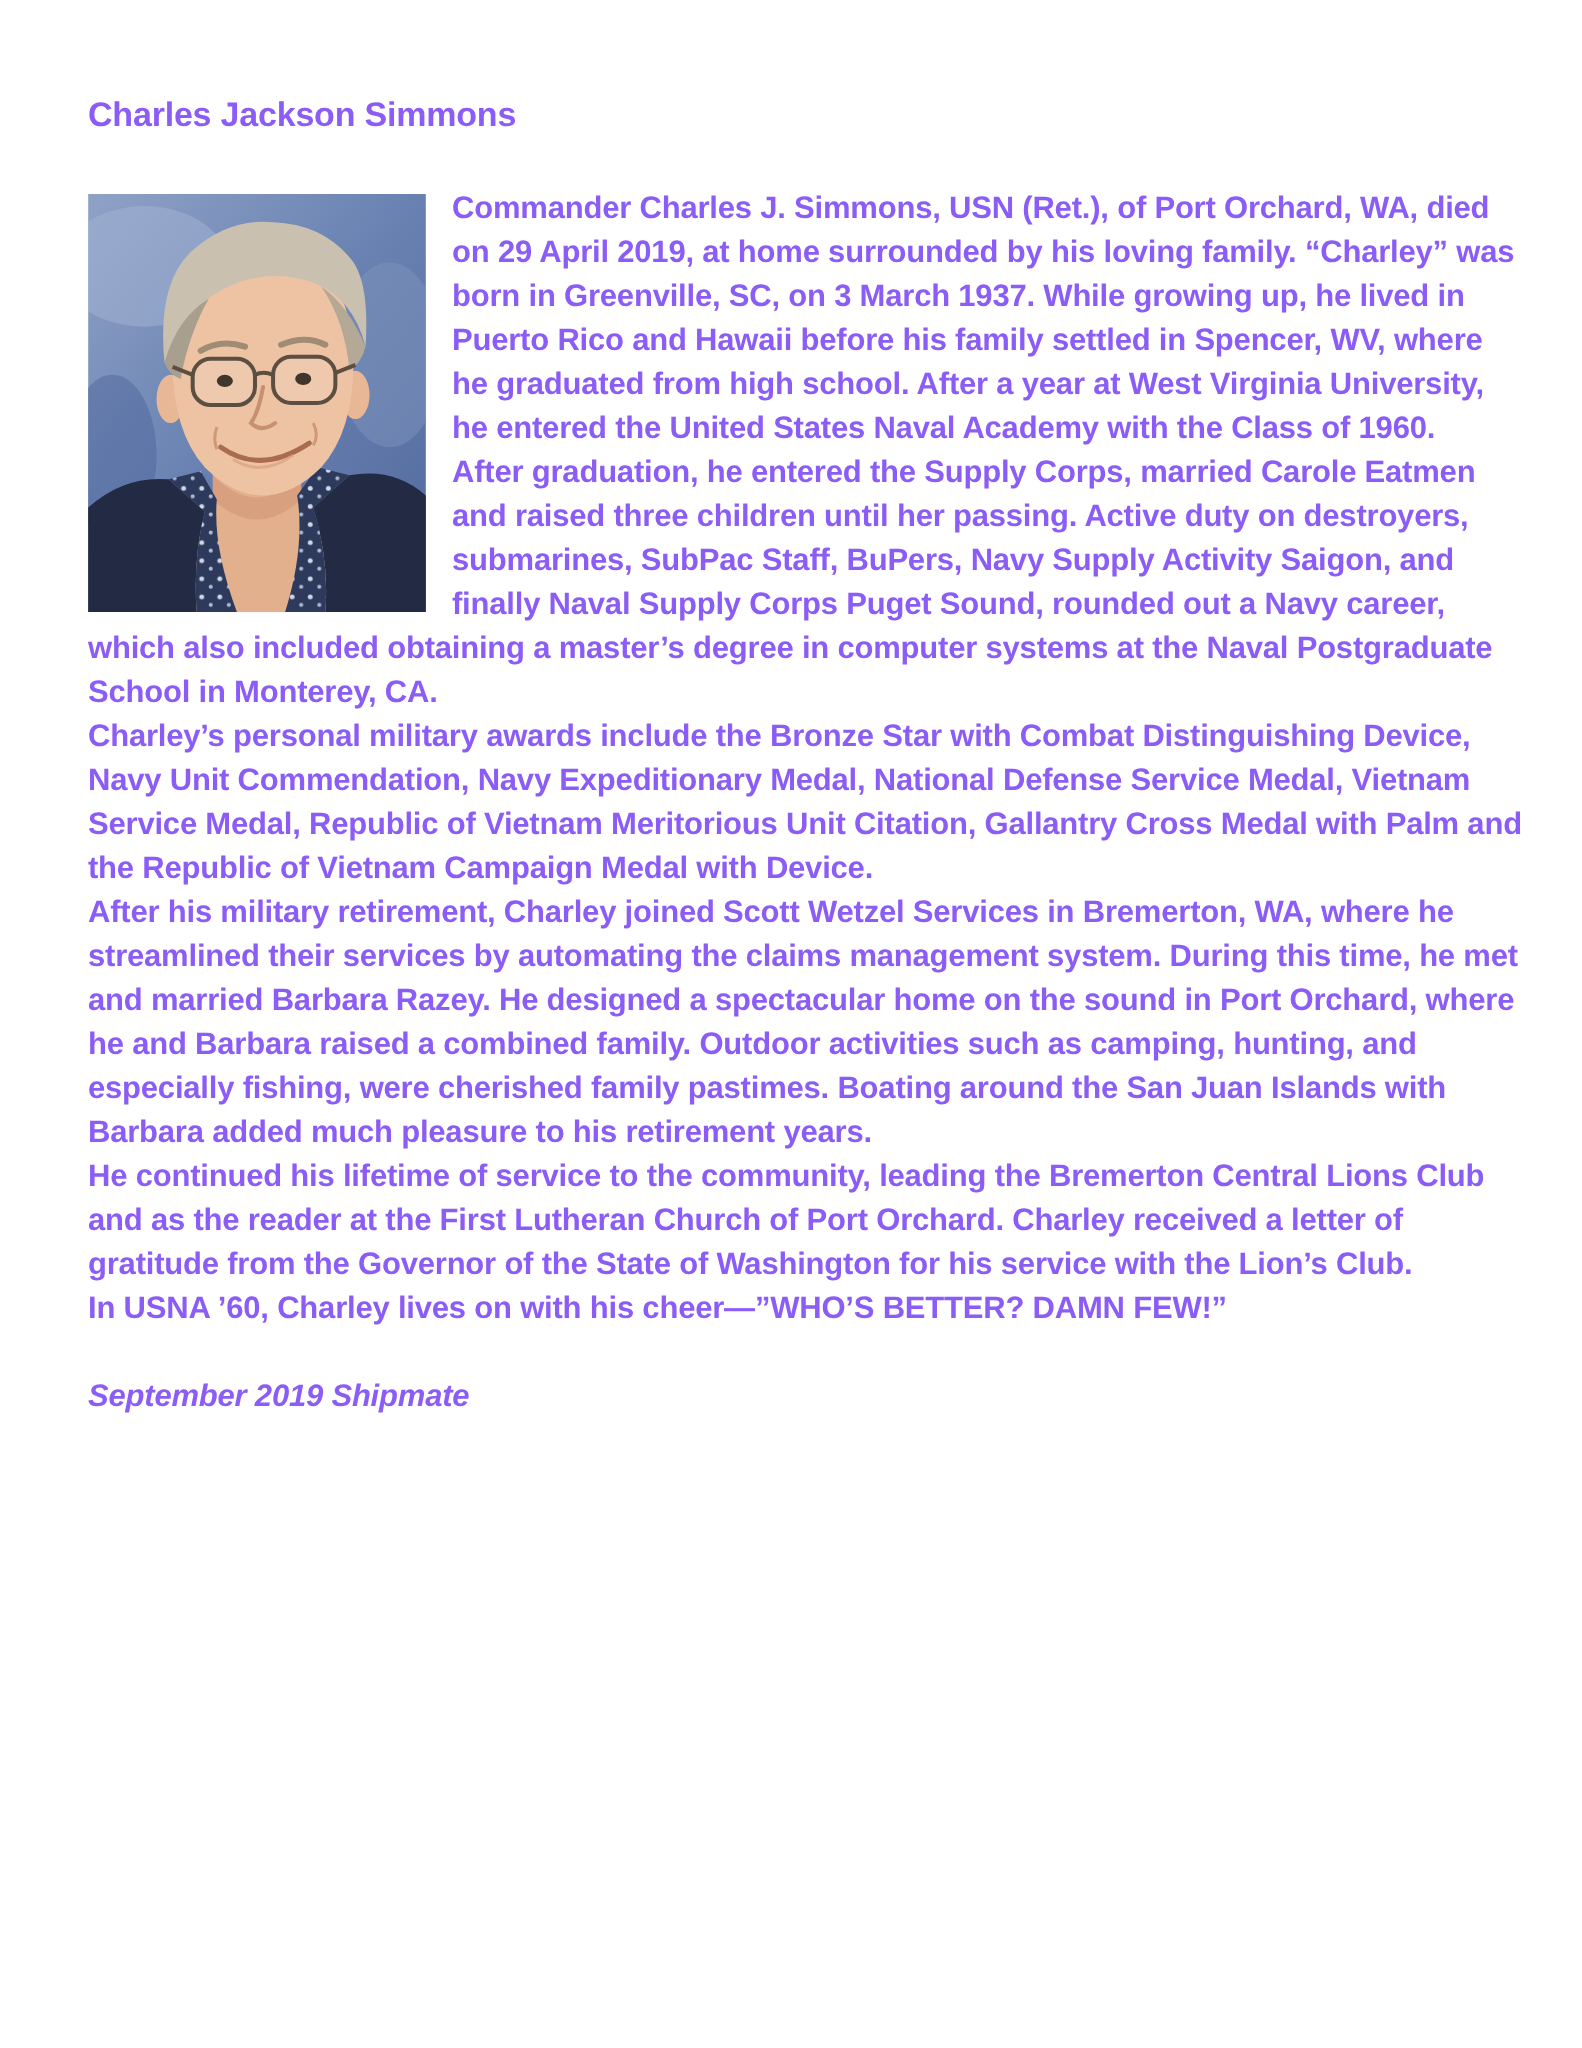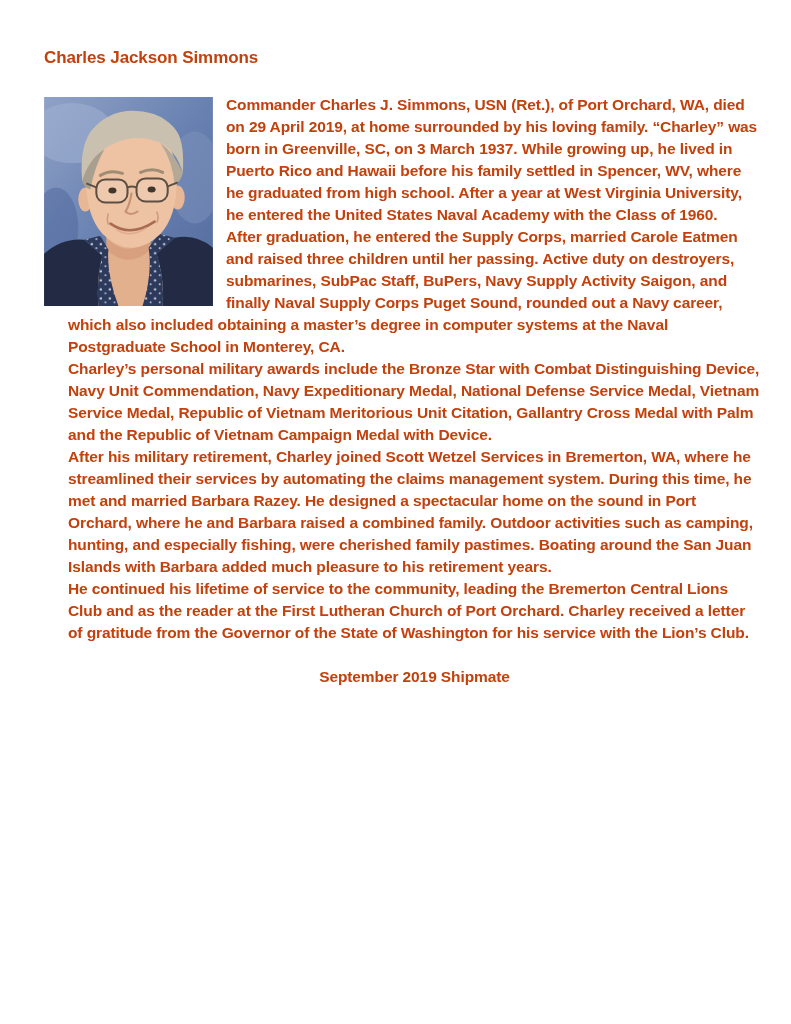--- a/index.html
+++ b/index.html
@@ -4,48 +4,48 @@
 <style>
   * { box-sizing: border-box; }
   html, body { margin: 0; padding: 0; background: #ffffff; }
   .page {
     position: relative;
     width: 791px;
     height: 1024px;
     background: #ffffff;
     padding: 44px 30px 0 44px;
     font-family: "Liberation Sans", sans-serif;
-    color: #c2410c;
+    color: #8b5cf6;
     overflow: hidden;
   }
   .doc-title {
     font-size: 17px;
     font-weight: 700;
     margin: 4px 0 26px 0;
     letter-spacing: -0.1px;
   }
   .doc-body {
     font-size: 15.5px;
     font-weight: 600;
     line-height: 22px;
     letter-spacing: -0.1px;
   }
-  .doc-body p { margin: 0; padding-left: 24px; }
+  .doc-body p { margin: 0; }
   .photo {
     float: left;
     width: 169px;
     height: 209px;
     margin: 3px 13px 4px 0;
     overflow: hidden;
   }
   .photo svg { display: block; }
   .citation {
     margin-top: 22px !important;
+    font-style: italic;
     font-weight: 700;
-    text-align: center;
   }
 </style>
 </head>
 <body>
 
 <div class="page">
 
   <h1 class="doc-title">Charles Jackson Simmons</h1>
 
   <div class="doc-body">
@@ -102,17 +102,18 @@
           <path d="M72 132 Q86 141 102 130" stroke="#d9a181" stroke-width="1.5" fill="none" opacity="0.7"></path>
         </g>
       </svg>
     </div>
 
     <p>Commander Charles J. Simmons, USN (Ret.), of Port Orchard, WA, died on 29 April 2019, at home surrounded by his loving family. “Charley” was born in Greenville, SC, on 3 March 1937. While growing up, he lived in Puerto Rico and Hawaii before his family settled in Spencer, WV, where he graduated from high school. After a year at West Virginia University, he entered the United States Naval Academy with the Class of 1960.</p>
     <p>After graduation, he entered the Supply Corps, married Carole Eatmen and raised three children until her passing. Active duty on destroyers, submarines, SubPac Staff, BuPers, Navy Supply Activity Saigon, and finally Naval Supply Corps Puget Sound, rounded out a Navy career, which also included obtaining a master’s degree in computer systems at the Naval Postgraduate School in Monterey, CA.</p>
     <p>Charley’s personal military awards include the Bronze Star with Combat Distinguishing Device, Navy Unit Commendation, Navy Expeditionary Medal, National Defense Service Medal, Vietnam Service Medal, Republic of Vietnam Meritorious Unit Citation, Gallantry Cross Medal with Palm and the Republic of Vietnam Campaign Medal with Device.</p>
     <p>After his military retirement, Charley joined Scott Wetzel Services in Bremerton, WA, where he streamlined their services by automating the claims management system. During this time, he met and married Barbara Razey. He designed a spectacular home on the sound in Port Orchard, where he and Barbara raised a combined family. Outdoor activities such as camping, hunting, and especially fishing, were cherished family pastimes. Boating around the San Juan Islands with Barbara added much pleasure to his retirement years.</p>
     <p>He continued his lifetime of service to the community, leading the Bremerton Central Lions Club and as the reader at the First Lutheran Church of Port Orchard. Charley received a letter of gratitude from the Governor of the State of Washington for his service with the Lion’s Club.</p>
+    <p>In USNA ’60, Charley lives on with his cheer—”WHO’S BETTER? DAMN FEW!”</p>
 
     <p class="citation">September 2019 Shipmate</p>
 
   </div>
 </div>
 
 </body></html>

